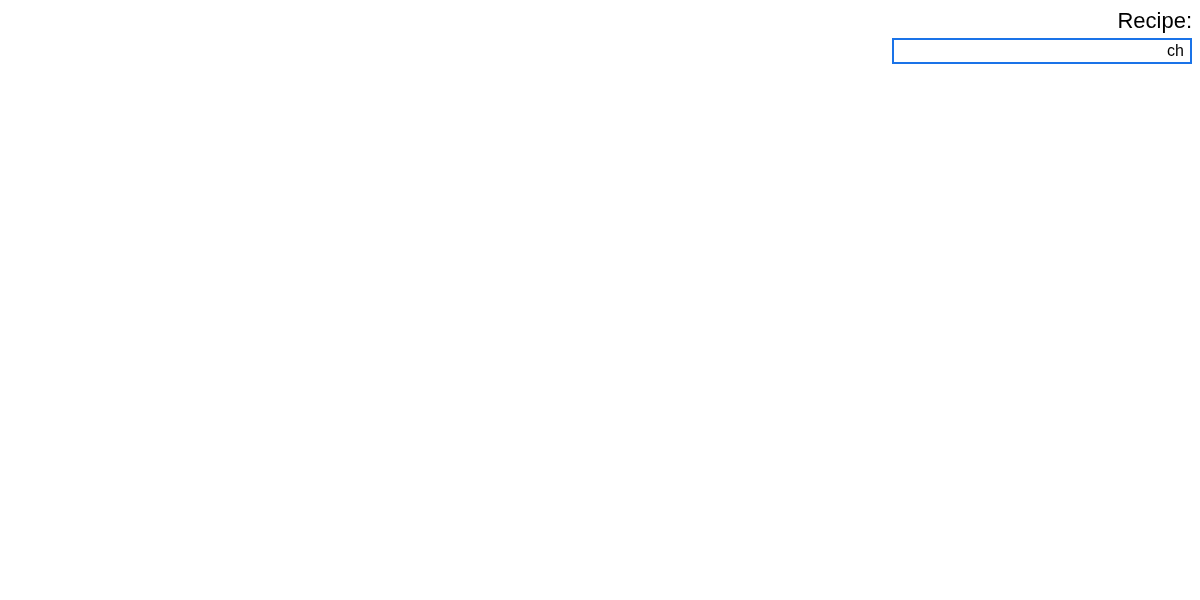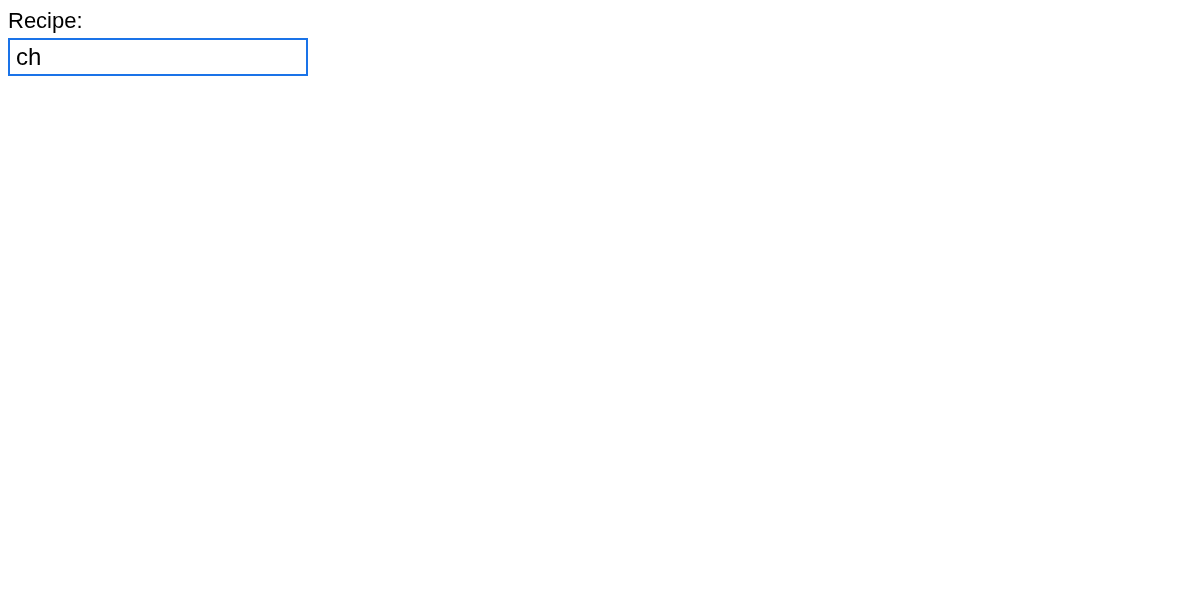--- a/index.html
+++ b/index.html
@@ -1,37 +1,38 @@
 <!DOCTYPE html>
 <html><head>
   <meta charset="utf-8">
   <style>
     * {
       box-sizing: border-box;
+      text-align: right;
     }
     body {
       margin: 0;
       padding: 8px;
       font-family: Arial, Helvetica, sans-serif;
       background: #ffffff;
       width: 1200px;
       height: 600px;
     }
     .field-label {
       font-size: 22px;
       color: #000000;
       display: block;
       margin-bottom: 4px;
     }
     .recipe-input {
       width: 300px;
-      height: 38px;
+      height: 26px;
       border: 2px solid #1a73e8;
       outline: none;
-      font-size: 24px;
+      font-size: 16px;
       padding: 4px 6px;
       font-family: Arial, Helvetica, sans-serif;
       color: #000000;
       background: #ffffff;
       cursor: text;
     }
   </style>
 </head>
 <body>
 

